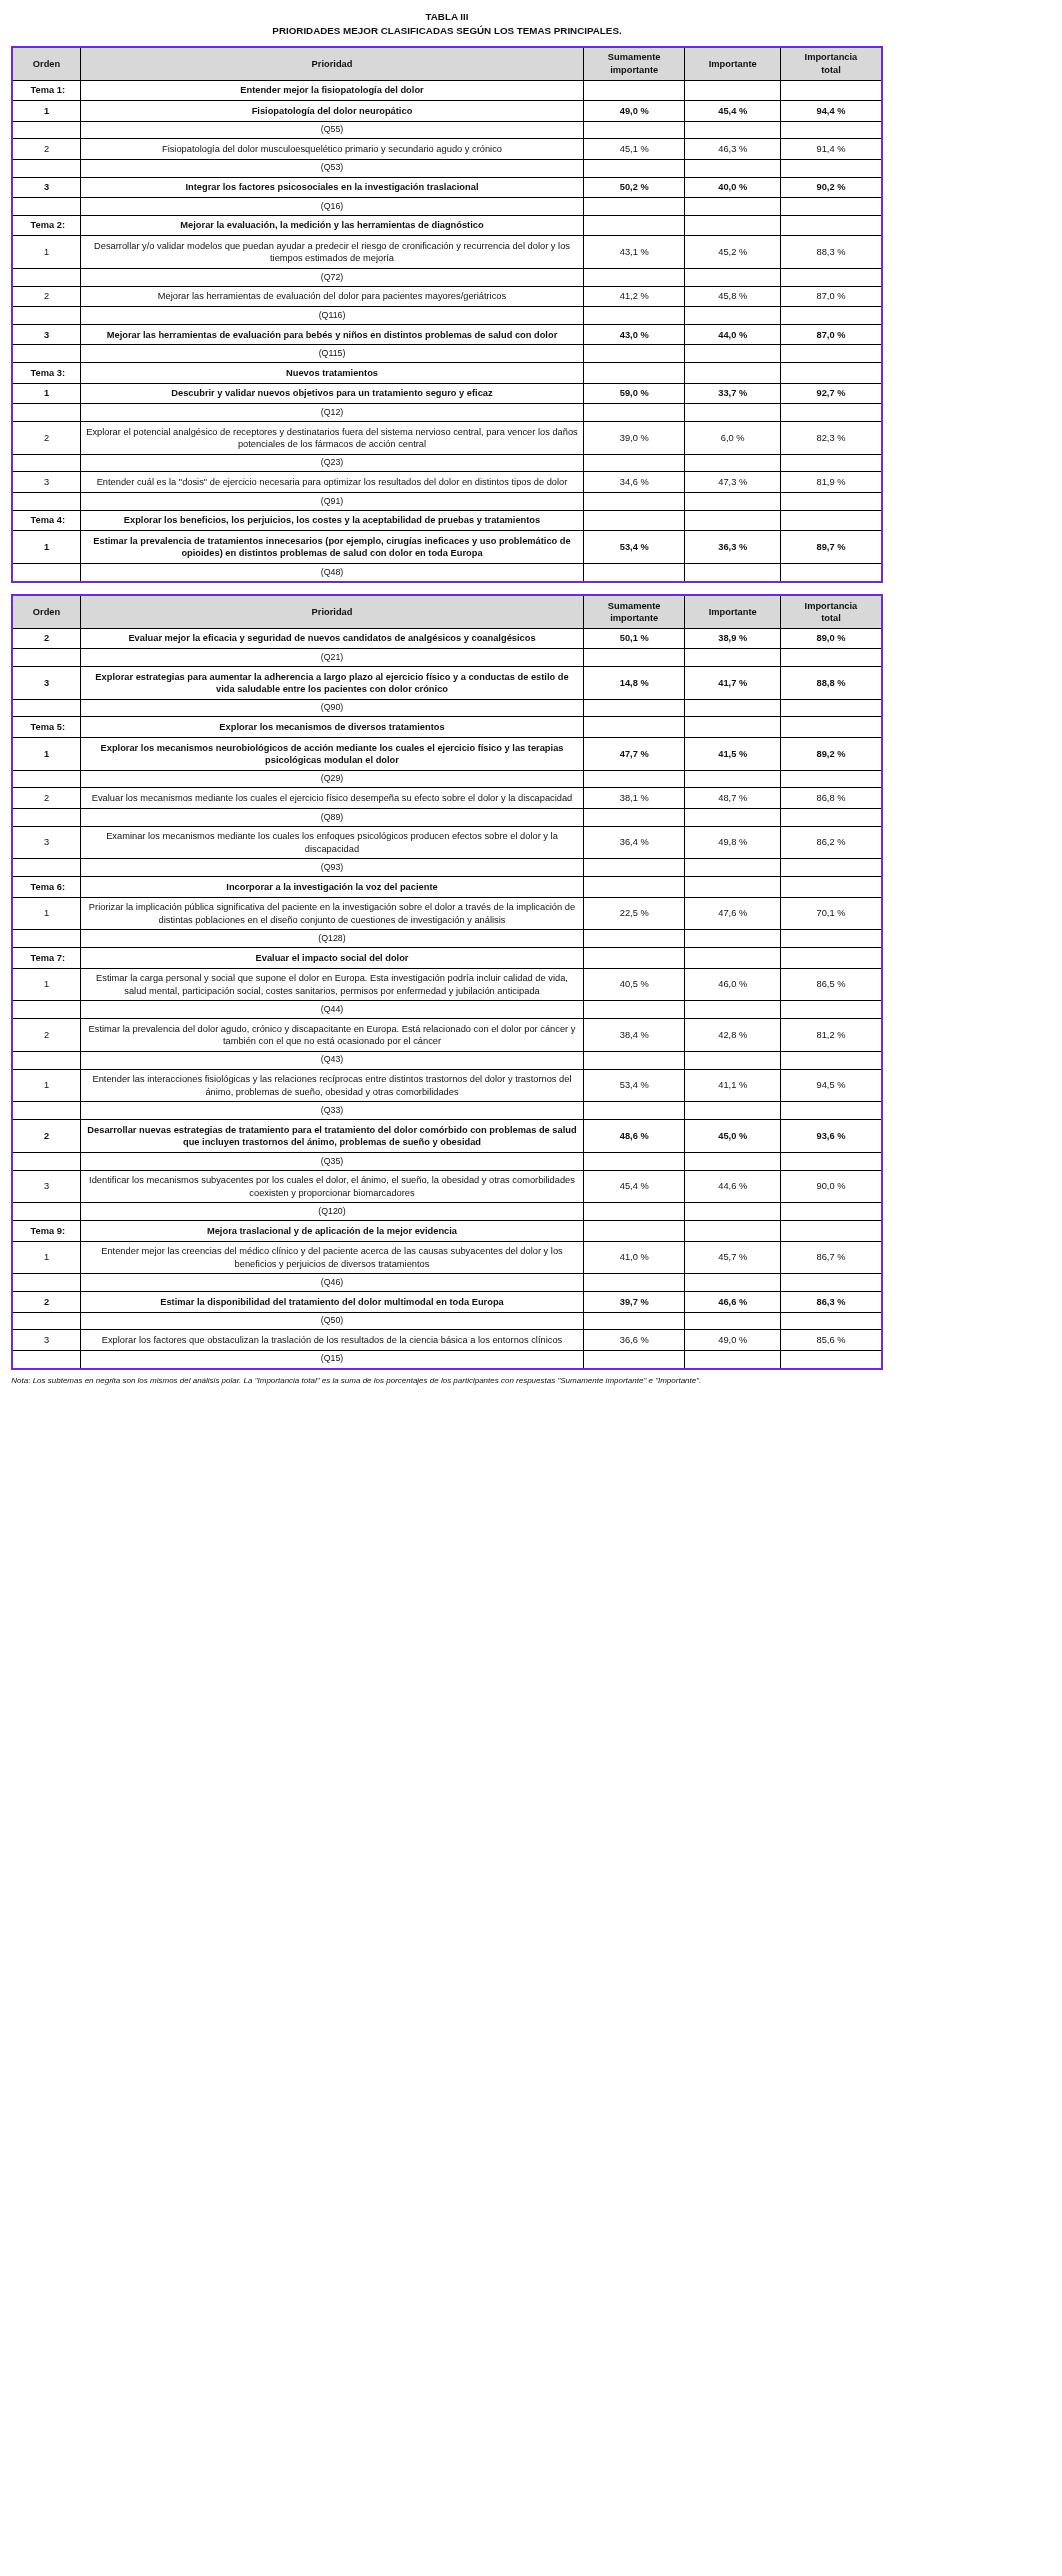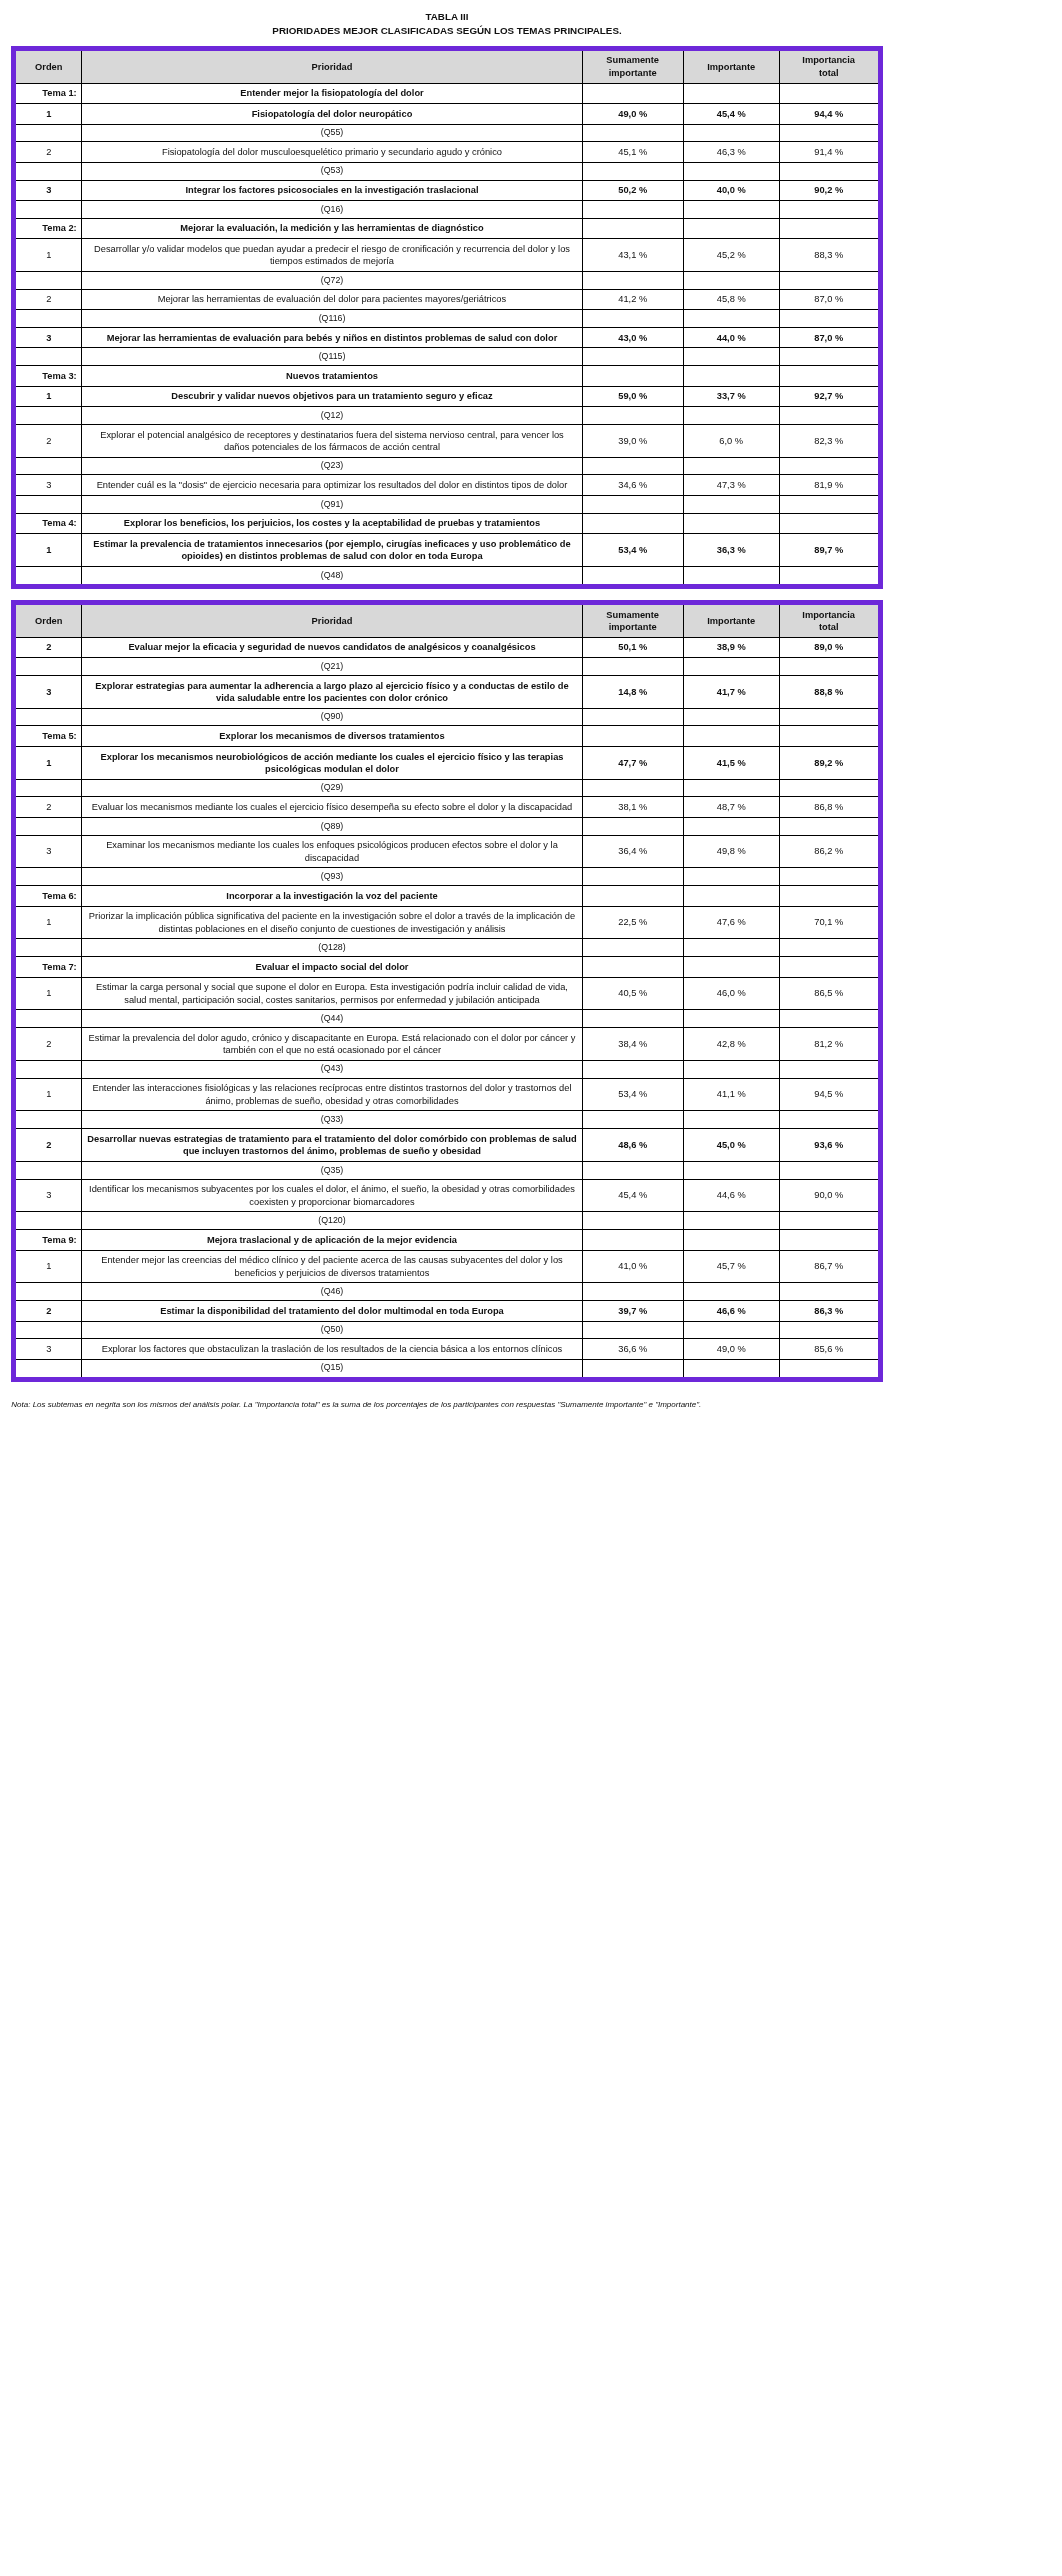--- a/index.html
+++ b/index.html
@@ -25,21 +25,21 @@
     line-height: 1.45;
     margin: 2.1px 0 7.2px 0;
   }
   .doc-title .line2 {
     display: block;
   }
   table.tbl {
     border-collapse: collapse;
     width: 100%;
     table-layout: fixed;
-    border: 5px solid #6d28d9;
+    border: 2px solid #6d28d9;
   }
   table.tbl td, table.tbl th {
     border: 0.5px solid #000;
     padding: 3.6px 4.6px;
     font-size: 9.3px;
     color: #111;
     vertical-align: middle;
     line-height: 1.32;
   }
   thead th {
@@ -54,21 +54,21 @@
   col.c-prior { width: auto; }
   col.c-sum   { width: 101px; }
   col.c-imp   { width: 96px; }
   col.c-tot   { width: 101px; }
 
   td.orden {
     text-align: center;
     font-weight: normal;
   }
   td.orden.theme {
-    text-align: right;
+    text-align: center;
     font-weight: bold;
     padding-left: 7.2px;
   }
   td.prio {
     text-align: center;
   }
   td.prio.theme {
     font-weight: bold;
   }
   td.num {
@@ -79,21 +79,21 @@
   tr.code td {
     font-size: 8.8px;
     padding-top: 2.6px;
     padding-bottom: 2.6px;
   }
   tr.code td.prio { font-weight: normal; }
   .spacer {
     height: 11.3px;
   }
   .note {
-    margin-top: 17px;
+    margin-top: 5px;
     font-size: 8px;
     color: #111;
     line-height: 1.45;
   }
   .note i { font-style: italic; }
 </style>
 </head>
 <body>
 
 <div class="page">

